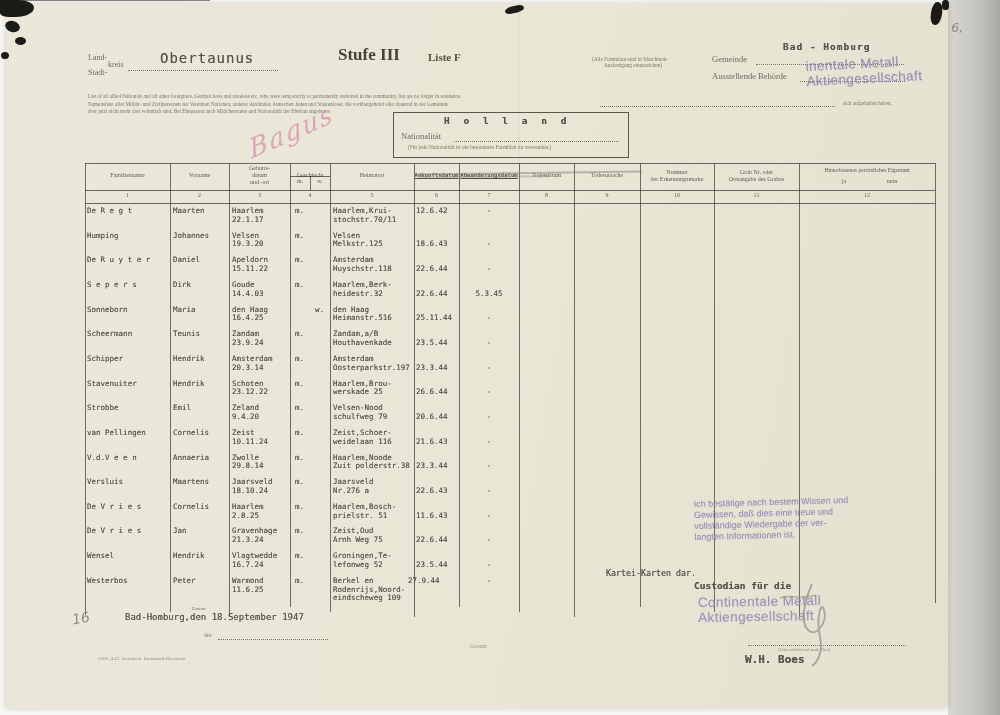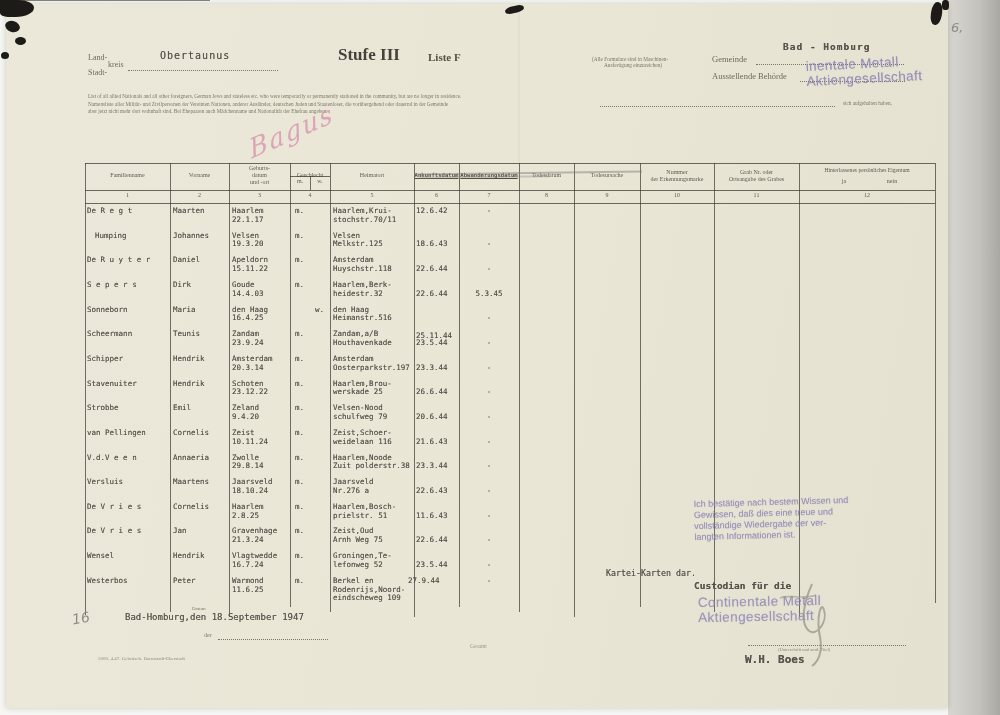--- a/index.html
+++ b/index.html
@@ -18,21 +18,21 @@
   .typed{font-family:"DejaVu Sans Mono",monospace;color:#57534a;
          text-shadow:0 0 .6px rgba(87,83,74,.7);}
   .pencil{font-family:"DejaVu Sans",sans-serif;font-style:italic;color:#8f8c84;}
   .stamp{font-family:"Liberation Sans",sans-serif;color:#8b83b4;text-shadow:0 0 1px rgba(139,131,180,.55);}
 
   
   #land{position:absolute;left:88px;top:53px;font-size:8px;}
   #stadt{position:absolute;left:88px;top:68px;font-size:8px;}
   #kreis{position:absolute;left:108px;top:60px;font-size:8px;}
   #kreis-dots{left:128px;top:69px;width:150px;}
-  #obertaunus{position:absolute;left:160px;top:50px;font-size:10px;letter-spacing:1px;}
+  #obertaunus{position:absolute;left:160px;top:50px;font-size:14px;letter-spacing:1px;}
   #stufe{position:absolute;left:338px;top:45px;font-size:17px;font-weight:bold;color:#45423a;}
   #liste{position:absolute;left:428px;top:51px;font-size:11px;font-weight:bold;color:#55513f;}
   #formnote1{position:absolute;left:592px;top:56px;font-size:5.3px;color:#7d7868;}
   #formnote2{position:absolute;left:604px;top:62px;font-size:5.3px;color:#7d7868;}
   #ort{position:absolute;left:783px;top:41px;font-size:9.5px;font-weight:bold;letter-spacing:1px;}
   #gemeinde-label{position:absolute;left:712px;top:54px;font-size:8.5px;}
   #gemeinde-dots{left:756px;top:63px;width:148px;}
   #behoerde-label{position:absolute;left:712px;top:71px;font-size:8.5px;}
   #behoerde-dots{left:800px;top:80px;width:105px;}
   #stamp-top{position:absolute;left:806px;top:56px;font-size:13.5px;letter-spacing:.4px;
@@ -125,20 +125,26 @@
     <div>Aktiengesellschaft</div>
   </div>
   <div id="corner-num" class="pencil">6,</div>
 
   <div id="intro1">List of all allied Nationals and all other foreigners, German Jews and stateless etc. who were temporarily or permanently stationed in the community, but are no longer in residence.</div>
   <div id="intro2">Namensliste aller Militär- und Zivilpersonen der Vereinten Nationen, anderer Ausländer, deutschen Juden und Staatenloser, die vorübergehend oder dauernd in der Gemeinde</div>
   <div id="intro3">aber jetzt nicht mehr dort wohnhaft sind. Bei Ehepaaren auch Mädchenname und Nationalität der Ehefrau angeben.</div>
   <div id="intro-dots" class="dot"></div>
   <div id="intro-frag">sich aufgehalten haben,</div>
 
+  <div id="natbox">
+    <div id="nat-country" class="typed">H o l l a n d</div>
+    <div id="nat-label" class="printed">Nationalität</div>
+    <div id="nat-dots" class="dot"></div>
+    <div id="nat-note">(Für jede Nationalität ist ein besonderes Formblatt zu verwenden.)</div>
+  </div>
 
   <div id="scribble">Bagus</div>
 
   <div id="table">
       <div class="hl" style="left: 0px; top: 0px; width: 850px;"></div>
       <div class="hl" style="left: 0px; top: 27px; width: 850px;"></div>
       <div class="hl" style="left: 0px; top: 40px; width: 850px;"></div>
       <div class="vl" style="left: 0px; top: 0px; height: 452px;"></div>
       <div class="vl" style="left: 85px; top: 0px; height: 449px;"></div>
       <div class="vl" style="left: 144px; top: 0px; height: 454px;"></div>
@@ -215,21 +221,21 @@
       <div class="trow" style="top: 44px;">
         <div class="tc" style="left: 2px; width: 84px;">De R e g t</div>
         <div class="tc" style="left: 88px; width: 56px;">Maarten</div>
         <div class="tc" style="left: 147px; width: 57px;"><div>Haarlem</div><div>22.1.17</div></div>
         <div class="tc" style="left: 205px; width: 19px; text-align: center;">m.</div>
         <div class="tc" style="left: 248px; width: 92px;"><div>Haarlem,Krui-</div><div>stochstr.70/11</div></div>
         <div class="tc" style="left: 331px; width: 44px;">12.6.42</div>
         <div class="tc" style="left: 376px; width: 56px; text-align: center;">-</div>
       </div>
       <div class="trow" style="top: 68.65px;">
-        <div class="tc" style="left: 2px; width: 84px; padding-left: 8px;">Humping</div>
+        <div class="tc" style="left: 2px; width: 84px;">Humping</div>
         <div class="tc" style="left: 88px; width: 56px;">Johannes</div>
         <div class="tc" style="left: 147px; width: 57px;"><div>Velsen</div><div>19.3.20</div></div>
         <div class="tc" style="left: 205px; width: 19px; text-align: center;">m.</div>
         <div class="tc" style="left: 248px; width: 92px;"><div>Velsen</div><div>Melkstr.125</div></div>
         <div class="tc" style="left: 331px; width: 44px; top: 8.8px;">18.6.43</div>
         <div class="tc" style="left: 376px; width: 56px; text-align: center; top: 8.8px;">-</div>
       </div>
       <div class="trow" style="top: 93.3px;">
         <div class="tc" style="left: 2px; width: 84px;">De R u y t e r</div>
         <div class="tc" style="left: 88px; width: 56px;">Daniel</div>
@@ -247,21 +253,21 @@
         <div class="tc" style="left: 248px; width: 92px;"><div>Haarlem,Berk-</div><div>heidestr.32</div></div>
         <div class="tc" style="left: 331px; width: 44px; top: 8.8px;">22.6.44</div>
         <div class="tc" style="left: 376px; width: 56px; text-align: center; top: 8.8px;">5.3.45</div>
       </div>
       <div class="trow" style="top: 142.6px;">
         <div class="tc" style="left: 2px; width: 84px;">Sonneborn</div>
         <div class="tc" style="left: 88px; width: 56px;">Maria</div>
         <div class="tc" style="left: 147px; width: 57px;"><div>den Haag</div><div>16.4.25</div></div>
         <div class="tc" style="left: 225px; width: 19px; text-align: center;">w.</div>
         <div class="tc" style="left: 248px; width: 92px;"><div>den Haag</div><div>Heimanstr.516</div></div>
-        <div class="tc" style="left: 331px; width: 44px; top: 8.8px; margin-top: 18px;">25.11.44</div>
+        <div class="tc" style="left: 331px; width: 44px; top: 8.8px;">25.11.44</div>
         <div class="tc" style="left: 376px; width: 56px; text-align: center; top: 8.8px;">-</div>
       </div>
       <div class="trow" style="top: 167.25px;">
         <div class="tc" style="left: 2px; width: 84px;">Scheermann</div>
         <div class="tc" style="left: 88px; width: 56px;">Teunis</div>
         <div class="tc" style="left: 147px; width: 57px;"><div>Zandam</div><div>23.9.24</div></div>
         <div class="tc" style="left: 205px; width: 19px; text-align: center;">m.</div>
         <div class="tc" style="left: 248px; width: 92px;"><div>Zandam,a/B</div><div>Houthavenkade</div></div>
         <div class="tc" style="left: 331px; width: 44px; top: 8.8px;">23.5.44</div>
         <div class="tc" style="left: 376px; width: 56px; text-align: center; top: 8.8px;">-</div>

